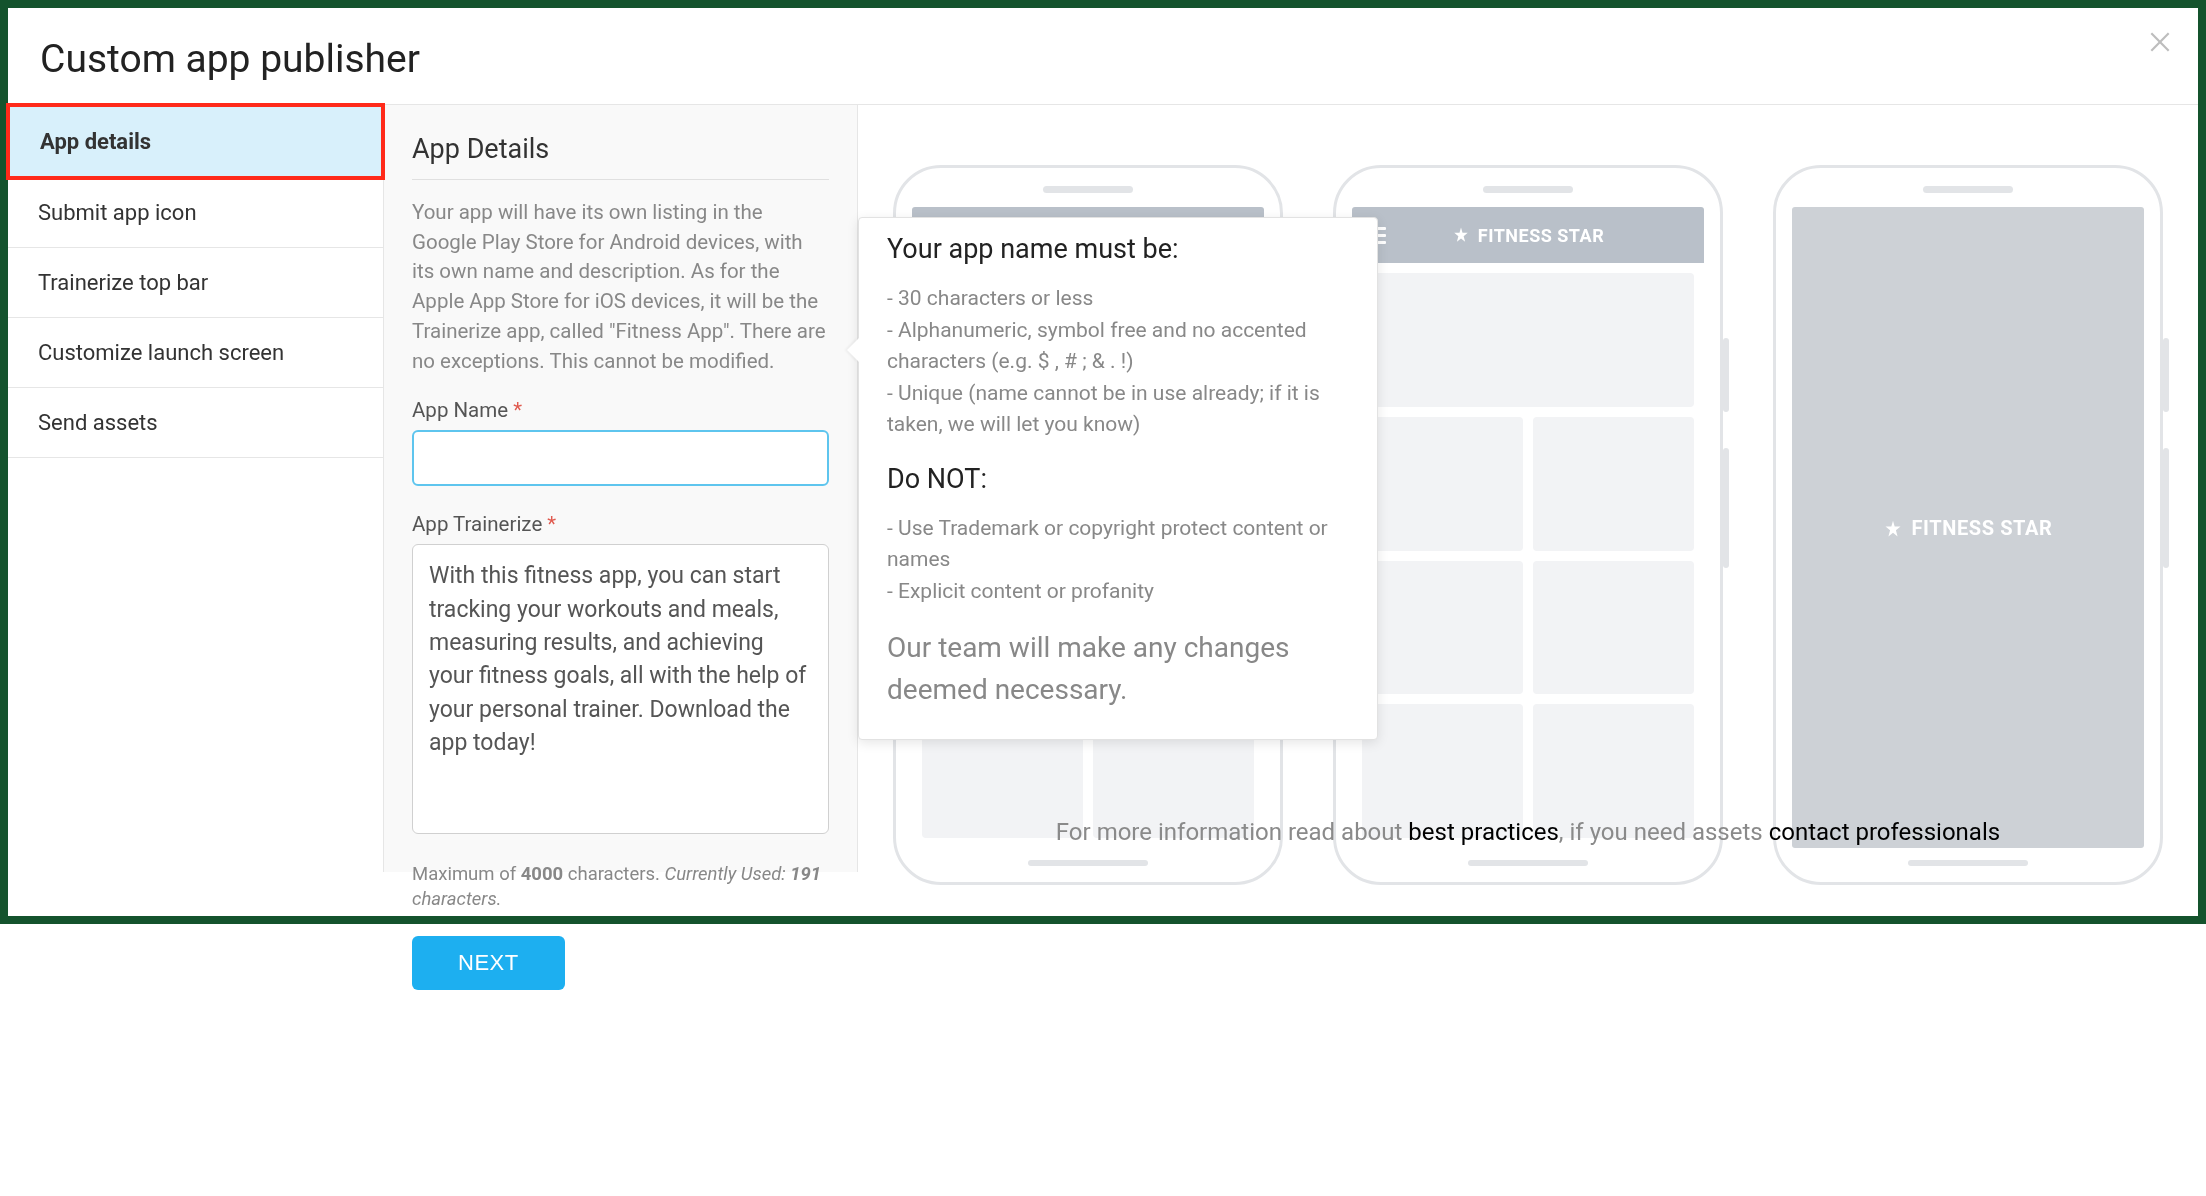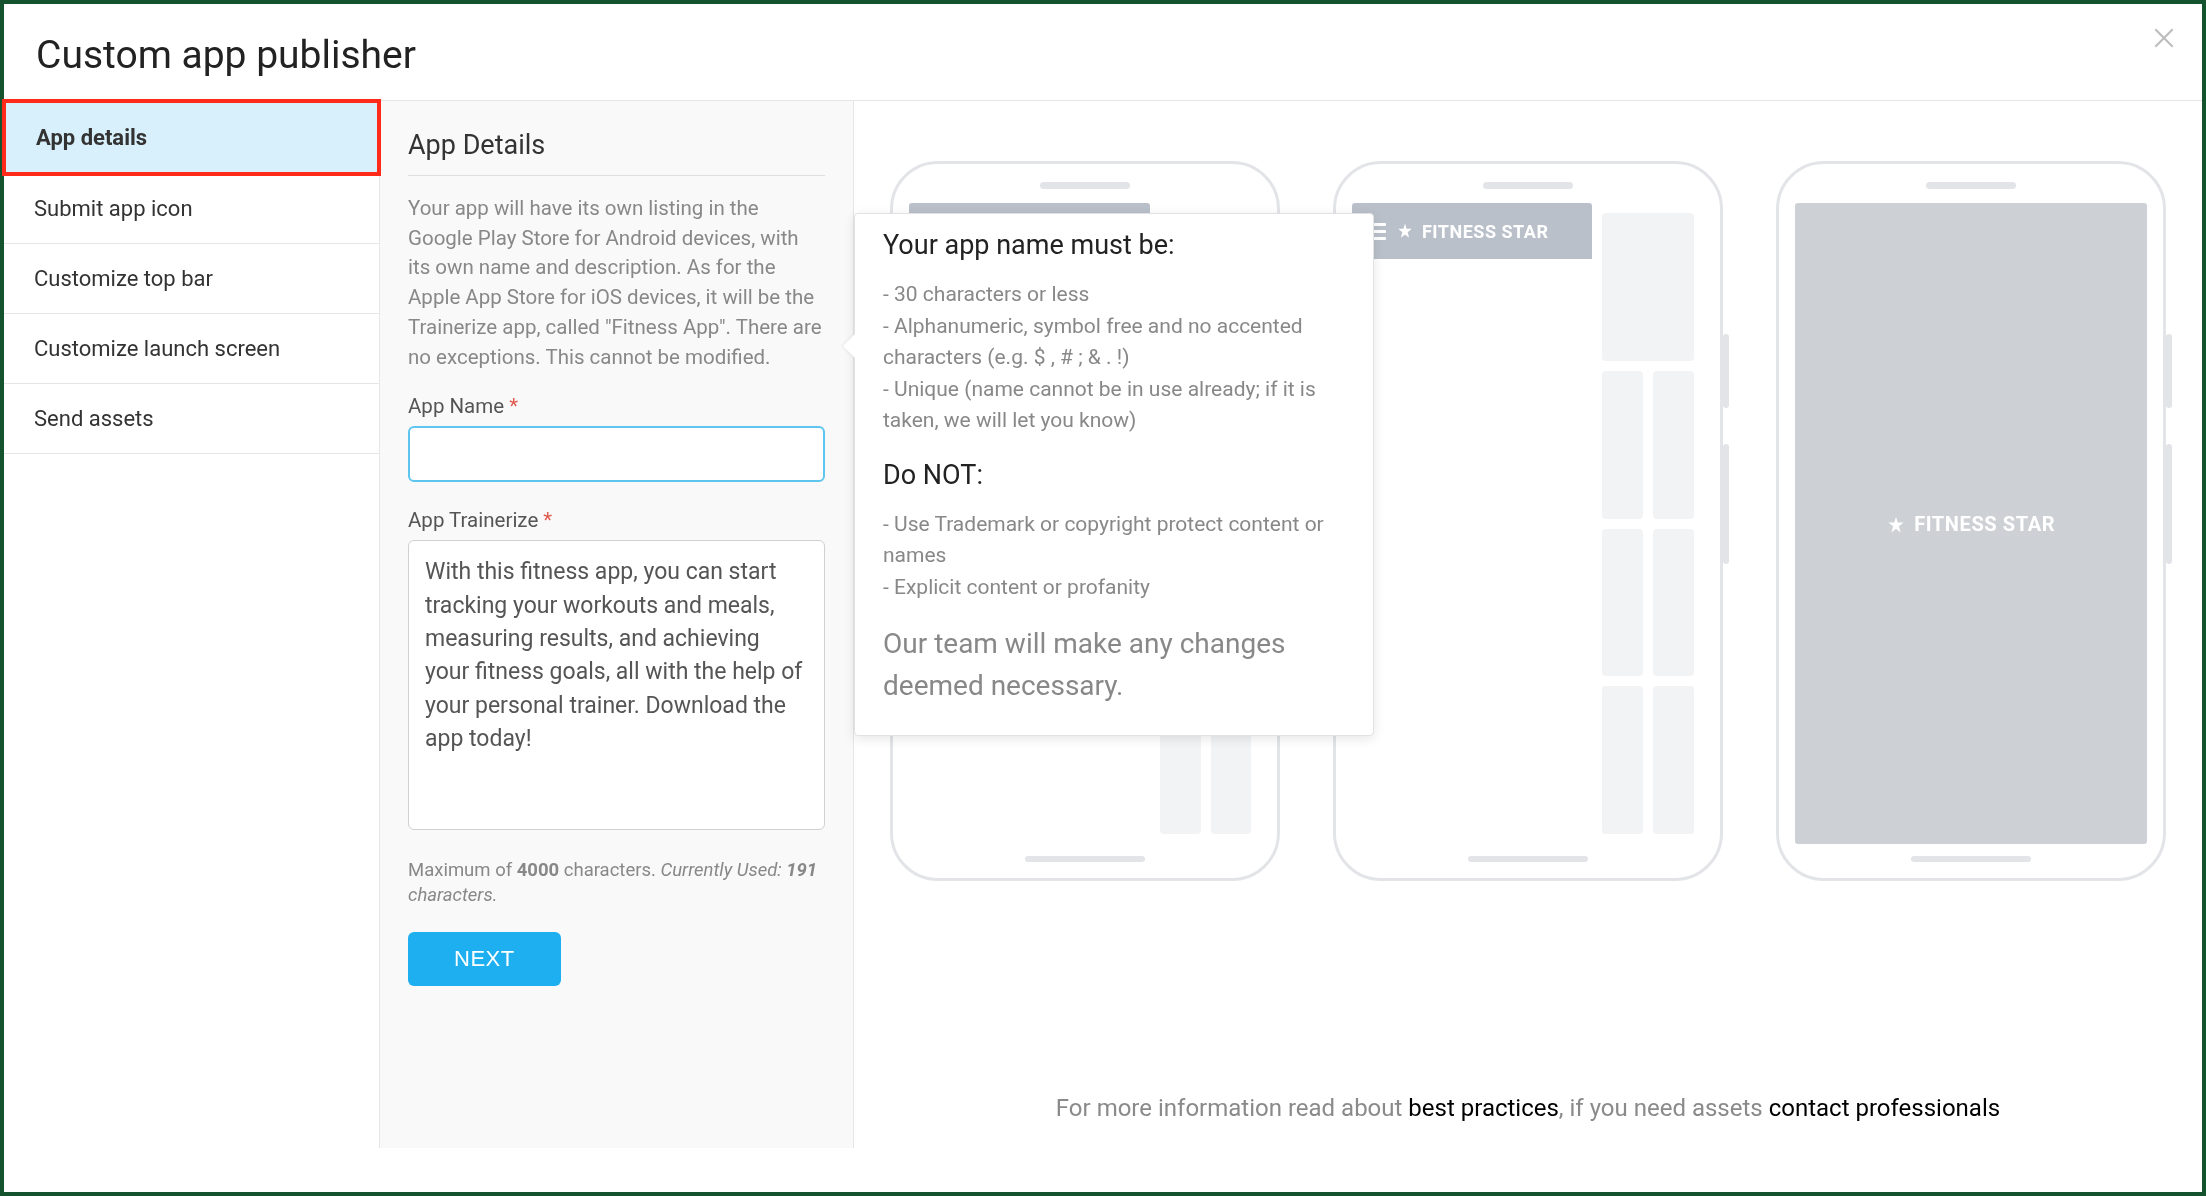--- a/index.html
+++ b/index.html
@@ -1,20 +1,20 @@
 <!DOCTYPE html>
 <html><head>
 <meta charset="utf-8">
 <style>
   * { box-sizing: border-box; margin: 0; padding: 0; }
   html, body { width: 100%; height: 100%; font-family: -apple-system, BlinkMacSystemFont, "Segoe UI", Roboto, Helvetica, Arial, sans-serif; color: #333; }
   .frame {
     width: 2206px;
-    height: 1196px;
-    border: 4px solid #14532d;
+    height: 924px;
+    border: 8px solid #14532d;
     position: relative;
     background: #fff;
   }
   .close-x {
     position: absolute;
     top: 18px; right: 22px;
     width: 32px; height: 32px;
     display: flex; align-items: center; justify-content: center;
     color: #bdbdbd; cursor: pointer;
     font-size: 32px; font-weight: 300;
@@ -157,21 +157,21 @@
     background: #e2e4e7;
     border-radius: 4px;
     margin-bottom: 14px;
   }
   .phone .screen {
     flex: 1 1 auto;
     width: 100%;
     background: #fff;
     border-radius: 4px;
     display: flex;
-    flex-direction: row;
+    flex-direction: column;
   }
   .phone .home-bar {
     width: 120px; height: 6px;
     background: #e2e4e7;
     border-radius: 4px;
     margin-top: 12px;
   }
   .phone .side-btn {
     position: absolute;
     right: -9px;
@@ -275,21 +275,21 @@
       </svg>
   </div>
 
   <div class="page-title">Custom app publisher</div>
 
   <div class="content-row">
 
     <div class="sidebar">
       <div class="sidebar-item active">App details</div>
       <div class="sidebar-item">Submit app icon</div>
-      <div class="sidebar-item">Customize top bar</div>
+      <div class="sidebar-item">Trainerize top bar</div>
       <div class="sidebar-item">Customize launch screen</div>
       <div class="sidebar-item">Send assets</div>
     </div>
 
     <div class="form-panel">
       <div class="form-heading">App Details</div>
       <div class="form-intro">Your app will have its own listing in the Google Play Store for Android devices, with its own name and description. As for the Apple App Store for iOS devices, it will be the Trainerize app, called "Fitness App". There are no exceptions. This cannot be modified.</div>
 
       <div class="field-label">
         <span>App Name</span> <span class="req">*</span>

